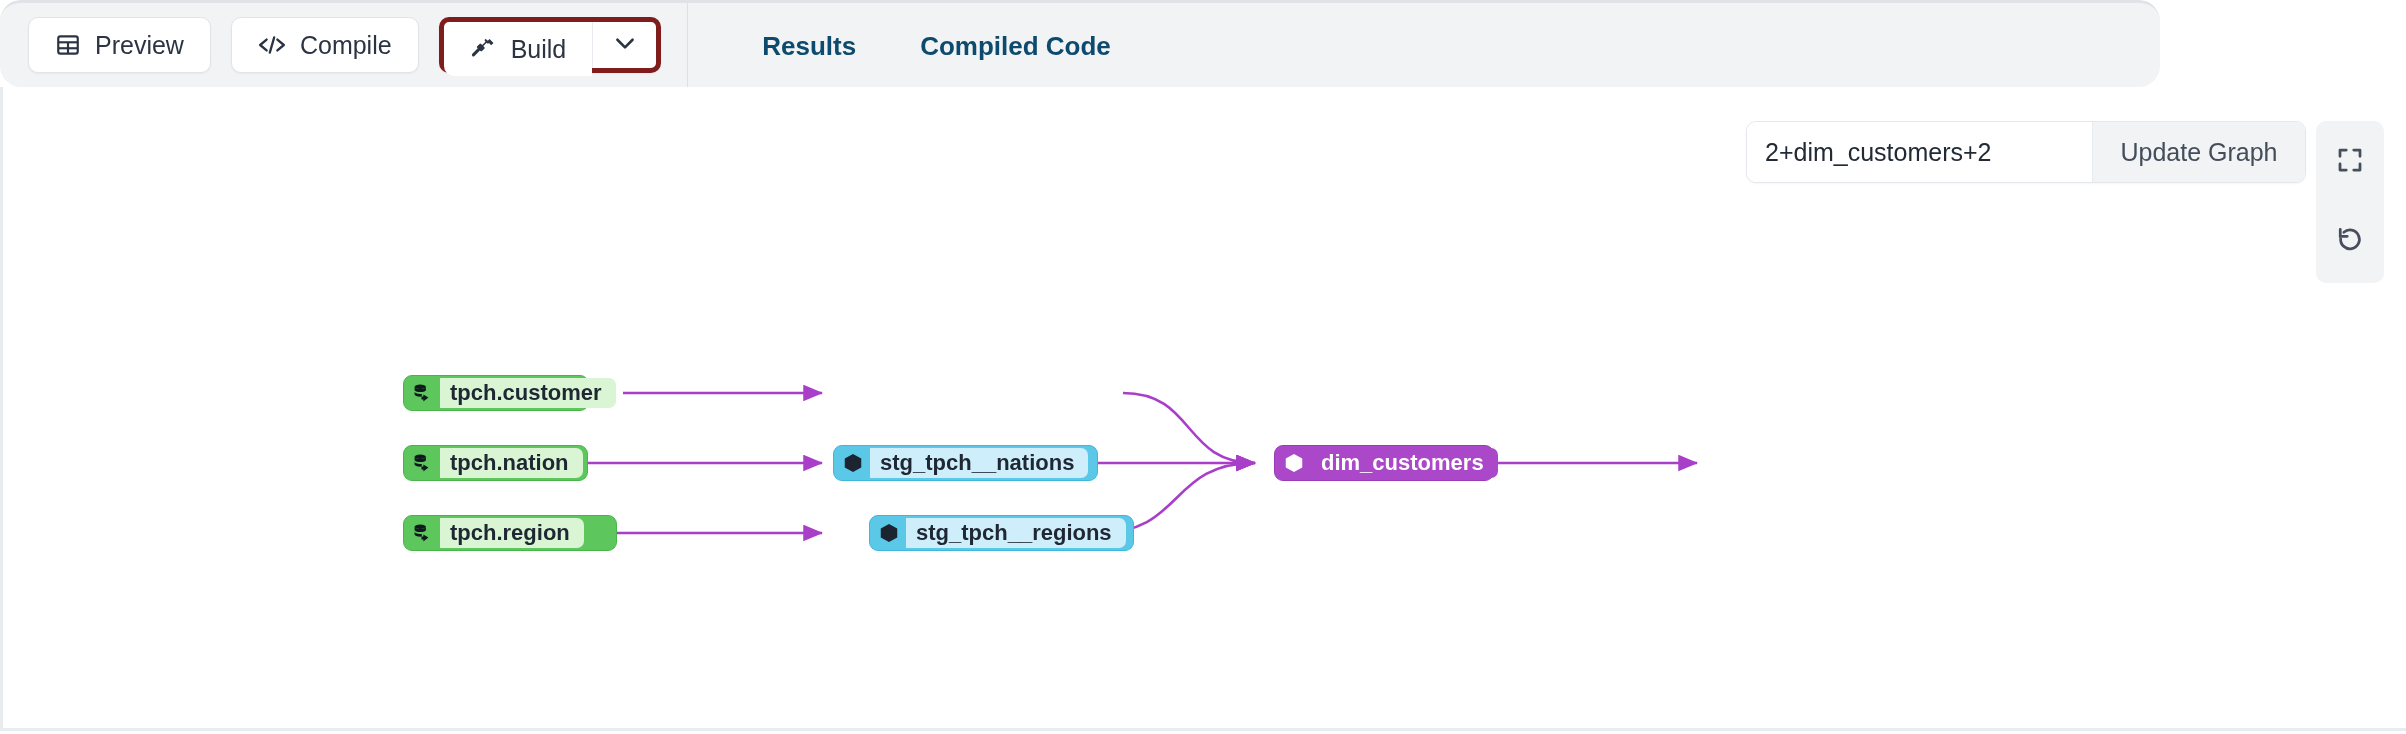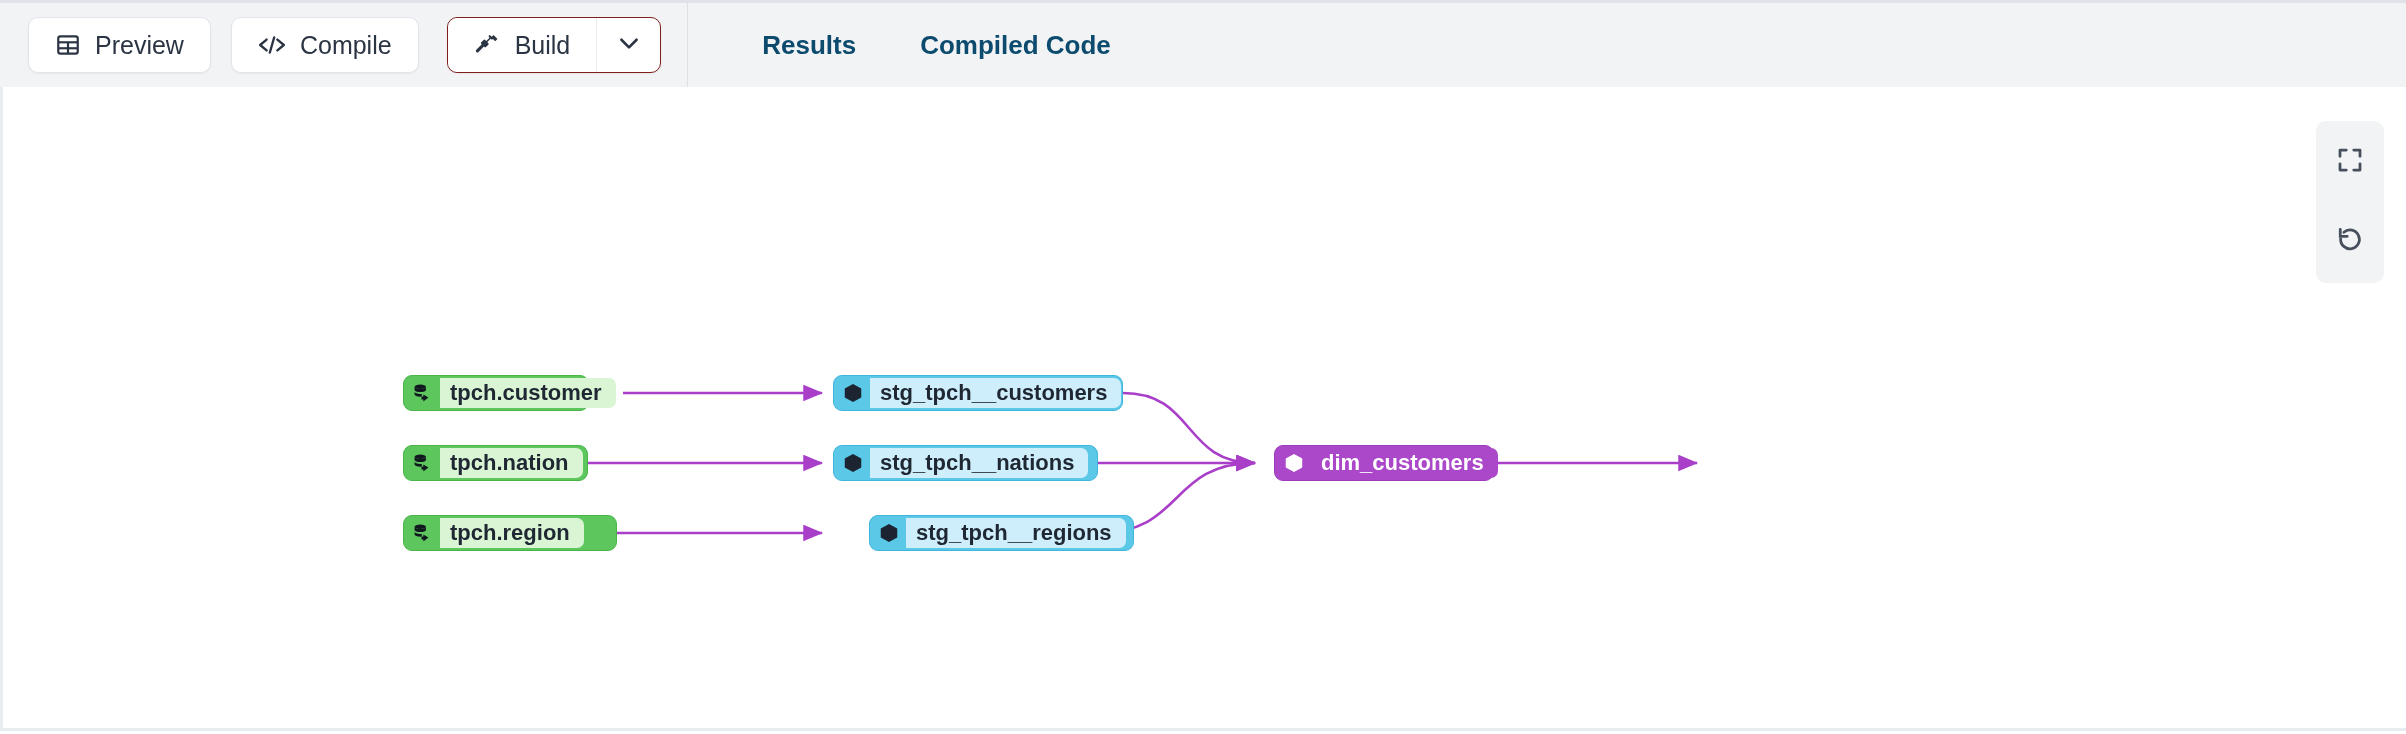--- a/index.html
+++ b/index.html
@@ -14,26 +14,27 @@
     position: relative;
     width: 2406px;
     height: 734px;
     background: #ffffff;
   }
 
   
   #toolbar {
     position: absolute;
     left: 0; top: 0;
-    width: 2406px;
+    width: 2160px;
     height: 87px;
     background: #f1f3f5;
     border-top: 3px solid #dfe3e8;
     display: flex;
-    align-items: center;
+    align-items: flex-start;
+    border-radius: 21px;
   }
   #toolbar-left {
     display: flex;
     align-items: center;
     height: 100%;
     padding-left: 28px;
     padding-right: 26px;
     gap: 20px;
   }
   .tb-btn {
@@ -50,25 +51,24 @@
     cursor: pointer;
     box-shadow: 0 1px 2px rgba(16,24,40,0.05);
     white-space: nowrap;
     font-family: "Liberation Sans", sans-serif;
   }
   .tb-btn .ic { display: flex; align-items: center; }
   .tb-split {
     display: flex;
     align-items: stretch;
     background: #ffffff;
-    border: 1px solid #7f1d1d;
+    border: 5px solid #7f1d1d;
     border-radius: 10px;
     box-shadow: 0 1px 2px rgba(16,24,40,0.05);
     height: 56px;
-    margin-left: 8px;
   }
   .tb-split .tb-btn {
     border: none;
     box-shadow: none;
     border-radius: 10px 0 0 10px;
     height: 54px;
   }
   .tb-caret {
     width: 64px;
     border-left: 1px solid #e8ebef;
@@ -334,54 +334,50 @@
           <span class="node-icon">
             <svg width="22" height="22" viewBox="0 0 24 24" fill="#11181f">
               <ellipse cx="9" cy="5.2" rx="6.2" ry="2.4"></ellipse>
               <path d="M2.8 5.2v3.4c0 1.3 2.8 2.4 6.2 2.4s6.2-1.1 6.2-2.4V5.2c0 1.3-2.8 2.4-6.2 2.4S2.8 6.5 2.8 5.2z"></path>
               <path d="M2.8 10.2v3.4c0 1.3 2.8 2.4 6.2 2.4 .6 0 1.2 0 1.7-.1V13c-.5.1-1.1.1-1.7.1-3.4 0-6.2-1.1-6.2-2.4z"></path>
               <path d="M12.4 13.6v2.1h-2.1v3.4h2.1v2.1L17.9 17z"></path>
             </svg>
           </span>
           <span class="node-label">tpch.region</span>
         </div>
-        <div class="node model" style="left: 830px; top: 288px; width: 290px;">
+        <div class="node model" style="left: 830px; top: 358px; width: 265px;">
           <span class="node-icon">
             <svg width="22" height="22" viewBox="0 0 24 24" fill="#1b2430">
               <path d="M12 2.2 21 7v10l-9 4.8L3 17V7z"></path>
             </svg>
           </span>
-          <span class="node-label">stg_tpch__customers</span>
-        </div>
-        <div class="node model" style="left: 830px; top: 358px; width: 265px;">
+          <span class="node-label">stg_tpch__nations</span>
+        </div>
+        <div class="node model" style="left: 866px; top: 428px; width: 265px;">
           <span class="node-icon">
             <svg width="22" height="22" viewBox="0 0 24 24" fill="#1b2430">
               <path d="M12 2.2 21 7v10l-9 4.8L3 17V7z"></path>
             </svg>
           </span>
-          <span class="node-label">stg_tpch__nations</span>
-        </div>
-        <div class="node model" style="left: 866px; top: 428px; width: 265px;">
-          <span class="node-icon">
-            <svg width="22" height="22" viewBox="0 0 24 24" fill="#1b2430">
-              <path d="M12 2.2 21 7v10l-9 4.8L3 17V7z"></path>
-            </svg>
-          </span>
           <span class="node-label">stg_tpch__regions</span>
         </div>
         <div class="node selected" style="left: 1263px; top: 358px; width: 220px; margin-left: 8px;">
           <span class="node-icon">
             <svg width="22" height="22" viewBox="0 0 24 24" fill="#ffffff">
               <path d="M12 2.2 21 7v10l-9 4.8L3 17V7z"></path>
             </svg>
           </span>
           <span class="node-label">dim_customers</span>
         </div>
       </div>
 
+    <div id="graph-controls">
+      <input id="lineage-select-input" type="text" value="2+dim_customers+2" style="">
+      <button id="update-graph-btn">Update Graph</button>
+    </div>
 
     <div id="side-controls">
       <div class="side-btn">
         <span>
           <svg width="30" height="30" viewBox="0 0 24 24" fill="none" stroke="#474f5c" stroke-width="2.2" stroke-linecap="round" stroke-linejoin="round">
             <polyline points="4,9 4,4 9,4"></polyline>
             <polyline points="15,4 20,4 20,9"></polyline>
             <polyline points="20,15 20,20 15,20"></polyline>
             <polyline points="9,20 4,20 4,15"></polyline>
           </svg>

